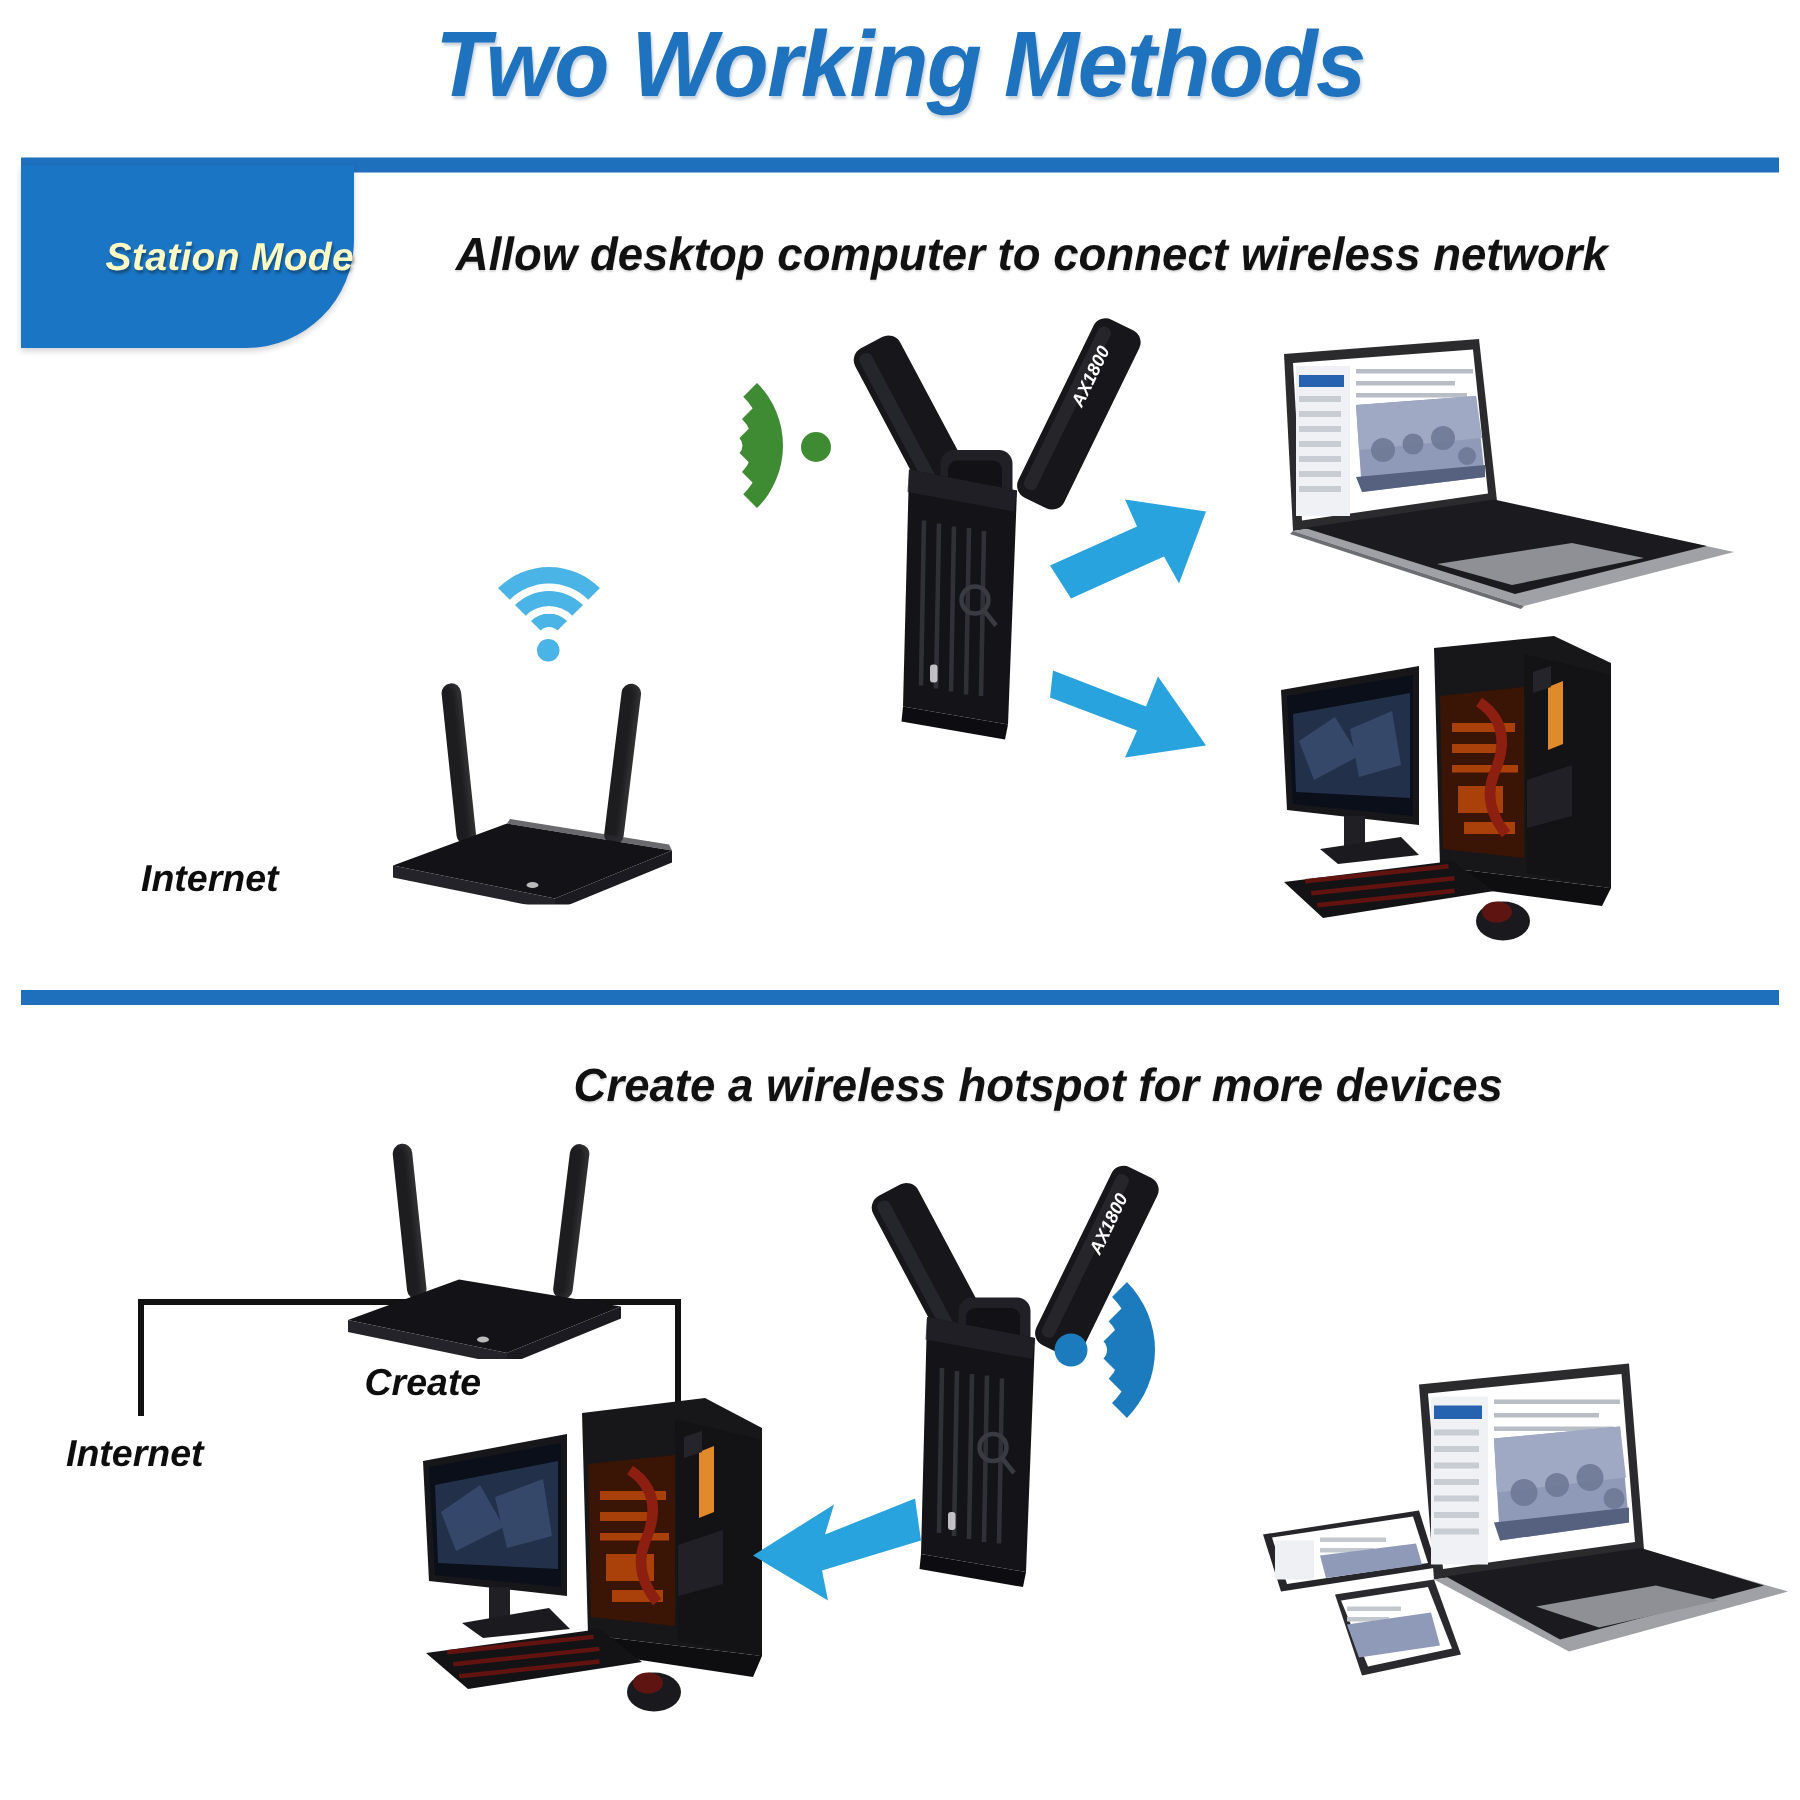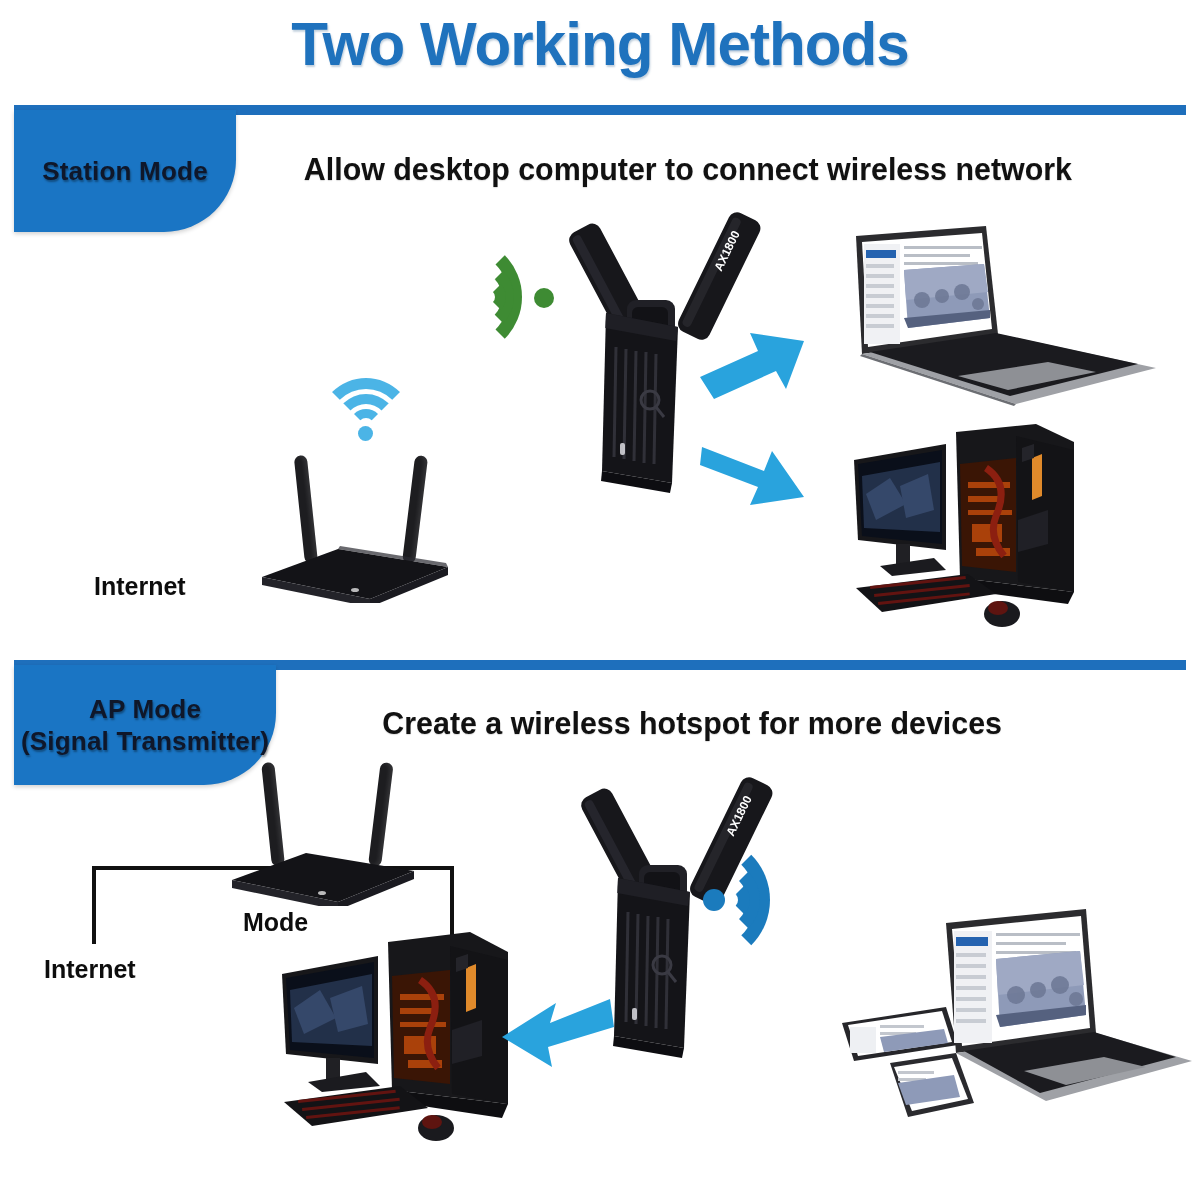--- a/index.html
+++ b/index.html
@@ -3,21 +3,21 @@
 <meta charset="utf-8">
 <style>
   html,body{margin:0;padding:0;}
   body{
     width:1200px;height:1200px;
     background:#ffffff;
     font-family:"Liberation Sans", sans-serif;
     overflow:hidden;
     position:relative;
   }
-  .page{position:relative;width:1102px;height:1200px;}
+  .page{position:relative;width:1102px;height:1200px;font-style:italic;}
 
   
   .title{
     position:absolute;left:0;top:8px;width:1200px;
     text-align:center;
     font-size:62px;
     font-weight:bold;
     letter-spacing:-1px;
     color:#1f72bd;
     font-family:"Liberation Sans", sans-serif;
@@ -30,24 +30,24 @@
     position:absolute;left:14px;width:1172px;height:10px;
     background:#1e6fbc;
   }
   .sect-bar.b1{top:105px;}
   .sect-bar.b2{top:660px;}
 
   .mode-badge{
     position:absolute;
     background:#1a75c4;
     border-bottom-right-radius:72px;
-    color:#0f172a;
+    color:#fef9c3;
     text-align:center;
     box-shadow:0 2px 4px rgba(0,0,0,.18);
-    display:flex;flex-direction:column;justify-content:center;align-items:center;
+    display:flex;flex-direction:column;justify-content:center;align-items:flex-end;
   }
   .mode-badge .l1{
     font-size:26px;font-weight:bold;line-height:1.25;
     text-shadow:1px 2px 2px rgba(0,0,0,.35);
     letter-spacing:.2px;
   }
   .mode-badge .l2{
     font-size:26px;font-weight:bold;line-height:1.25;
     text-shadow:1px 2px 2px rgba(0,0,0,.35);
     letter-spacing:.2px;
@@ -282,33 +282,29 @@
       <rect x="38" y="170" width="96" height="3" transform="rotate(-6 38 170)"></rect>
       <rect x="42" y="178" width="92" height="3" transform="rotate(-6 42 178)"></rect>
     </g>
 
     <ellipse cx="166" cy="190" rx="18" ry="13" fill="#1a1a1e"></ellipse>
     <ellipse cx="162" cy="184" rx="10" ry="7" fill="#5e1410"></ellipse>
   </svg>
 
   <div class="sect-bar b2"></div>
 
-  <div class="mode-badge" id="badge-ap">
-    <div class="l1">AP Mode</div>
-    <div class="l2">(Signal Transmitter)</div>
-  </div>
 
   <div class="headline" id="headline-ap">Create a wireless hotspot for more devices</div>
 
   <div class="conn" style="left:92px;top:866px;width:362px;height:4px;"></div>
   <div class="conn" style="left:92px;top:866px;width:4px;height:78px;"></div>
   <div class="conn" style="left:450px;top:866px;width:4px;height:92px;"></div>
 
   <div class="lbl" id="label-internet-bottom">Internet</div>
-  <div class="lbl" id="label-modem">Mode</div>
+  <div class="lbl" id="label-modem">Create</div>
 
   <div class="router" id="router-bottom" style="left:210px;top:762px;width:230px;height:140px;">
     <div class="ant" style="left:62px;top:0px;width:13px;height:104px;transform:rotate(-6deg);transform-origin:bottom center;"></div>
     <div class="ant" style="left:158px;top:0px;width:13px;height:104px;transform:rotate(7deg);transform-origin:bottom center;"></div>
     <svg width="230" height="68" viewBox="0 0 230 68" style="position:absolute;left:0;top:76px;">
       <polygon points="22,42 96,15 204,33 128,64" fill="#131317"></polygon>
       <polygon points="22,42 128,64 128,72 22,50" fill="#232329"></polygon>
       <polygon points="128,64 204,33 204,41 128,72" fill="#1a1a20"></polygon>
       <ellipse cx="112" cy="55" rx="4" ry="2" fill="#d8d8d8" opacity=".85"></ellipse>
     </svg>

